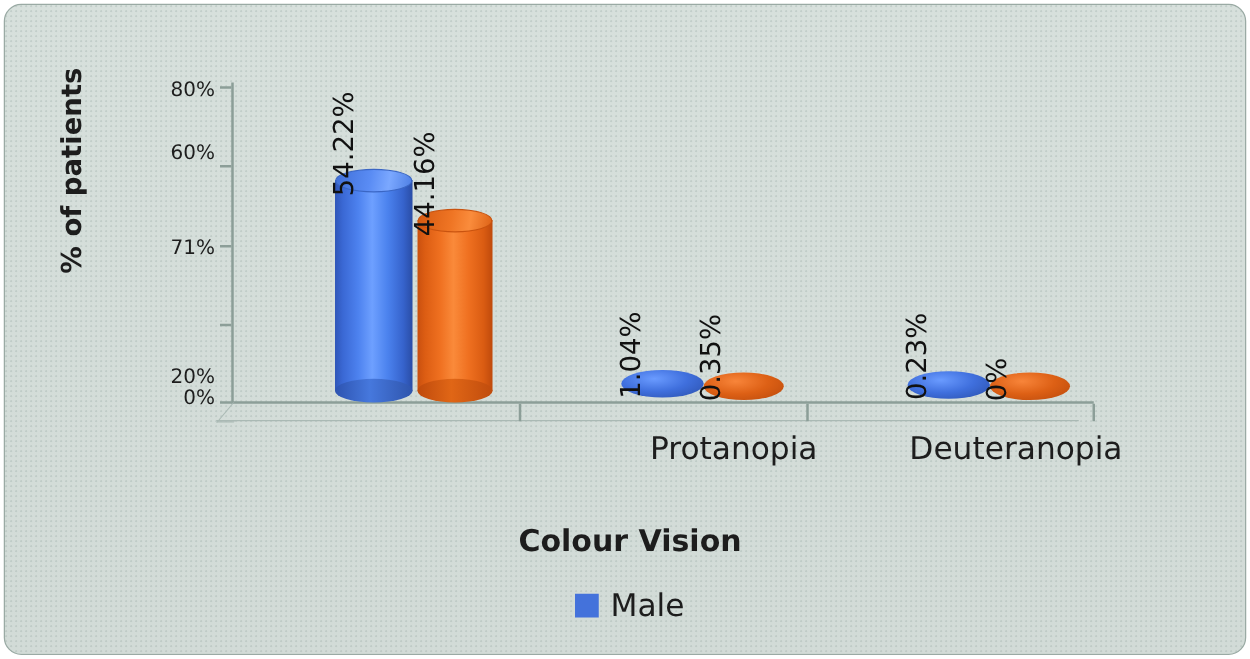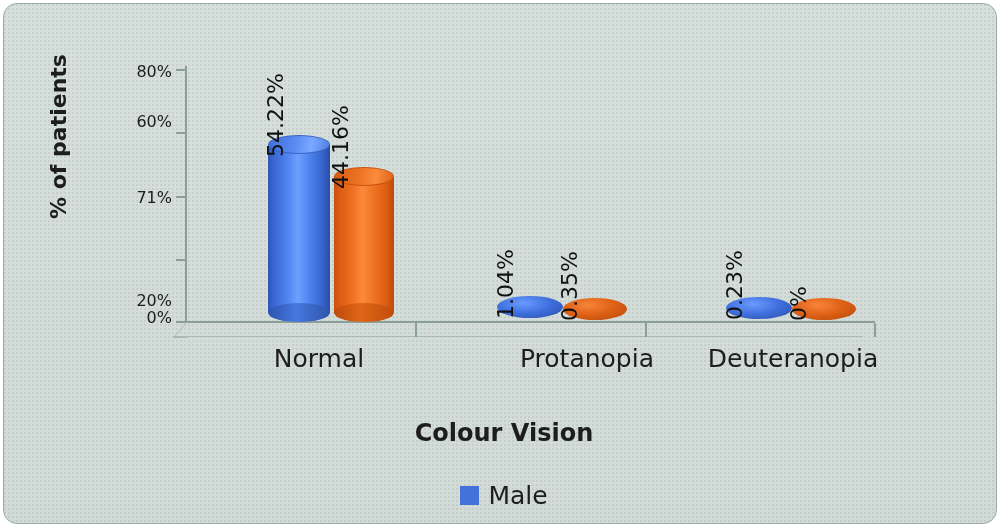--- a/index.html
+++ b/index.html
@@ -220,21 +220,20 @@
     width: 1000px;
     display: flex;
     justify-content: center;
     align-items: center;
     gap: 34px;
   }
   .legend-item {
     display: flex;
     align-items: center;
     gap: 9px;
-    margin-top: 11px;
   }
   .legend-swatch {
     width: 19px;
     height: 19px;
     display: block;
   }
   .legend-label {
     font-size: 25px;
     color: #1d1d1d;
     line-height: 1;
@@ -289,23 +288,22 @@
 
   <div class="disc orange-d" style="left:559px; top:294px; width:64px;"></div>
   <div class="data-label" style="left:578px; top:292px;">0.35%</div>
 
   <div class="disc blue-d" style="left:722px; top:293px; width:66px;"></div>
   <div class="data-label" style="left:743px; top:291px;">0.23%</div>
 
   <div class="disc orange-d" style="left:788px; top:294px; width:64px;"></div>
   <div class="data-label" style="left:807px; top:292px;">0%</div>
 
-  <div class="cat-label" style="left:230px; width:170px;">Normal</div>
   <div class="cat-label" style="left:460px; width:190px;text-align:right;">Protanopia</div>
-  <div class="cat-label" style="left:684px; width:210px;">Deuteranopia</div>
+  <div class="cat-label" style="left:684px; width:210px;text-align:right;">Deuteranopia</div>
 
   <div id="x-axis-title">Colour Vision</div>
 
   <div id="legend">
     <div class="legend-item">
       <span class="legend-swatch" style="background:#4472db;"></span>
       <span class="legend-label">Male</span>
     </div>
   </div>
 

